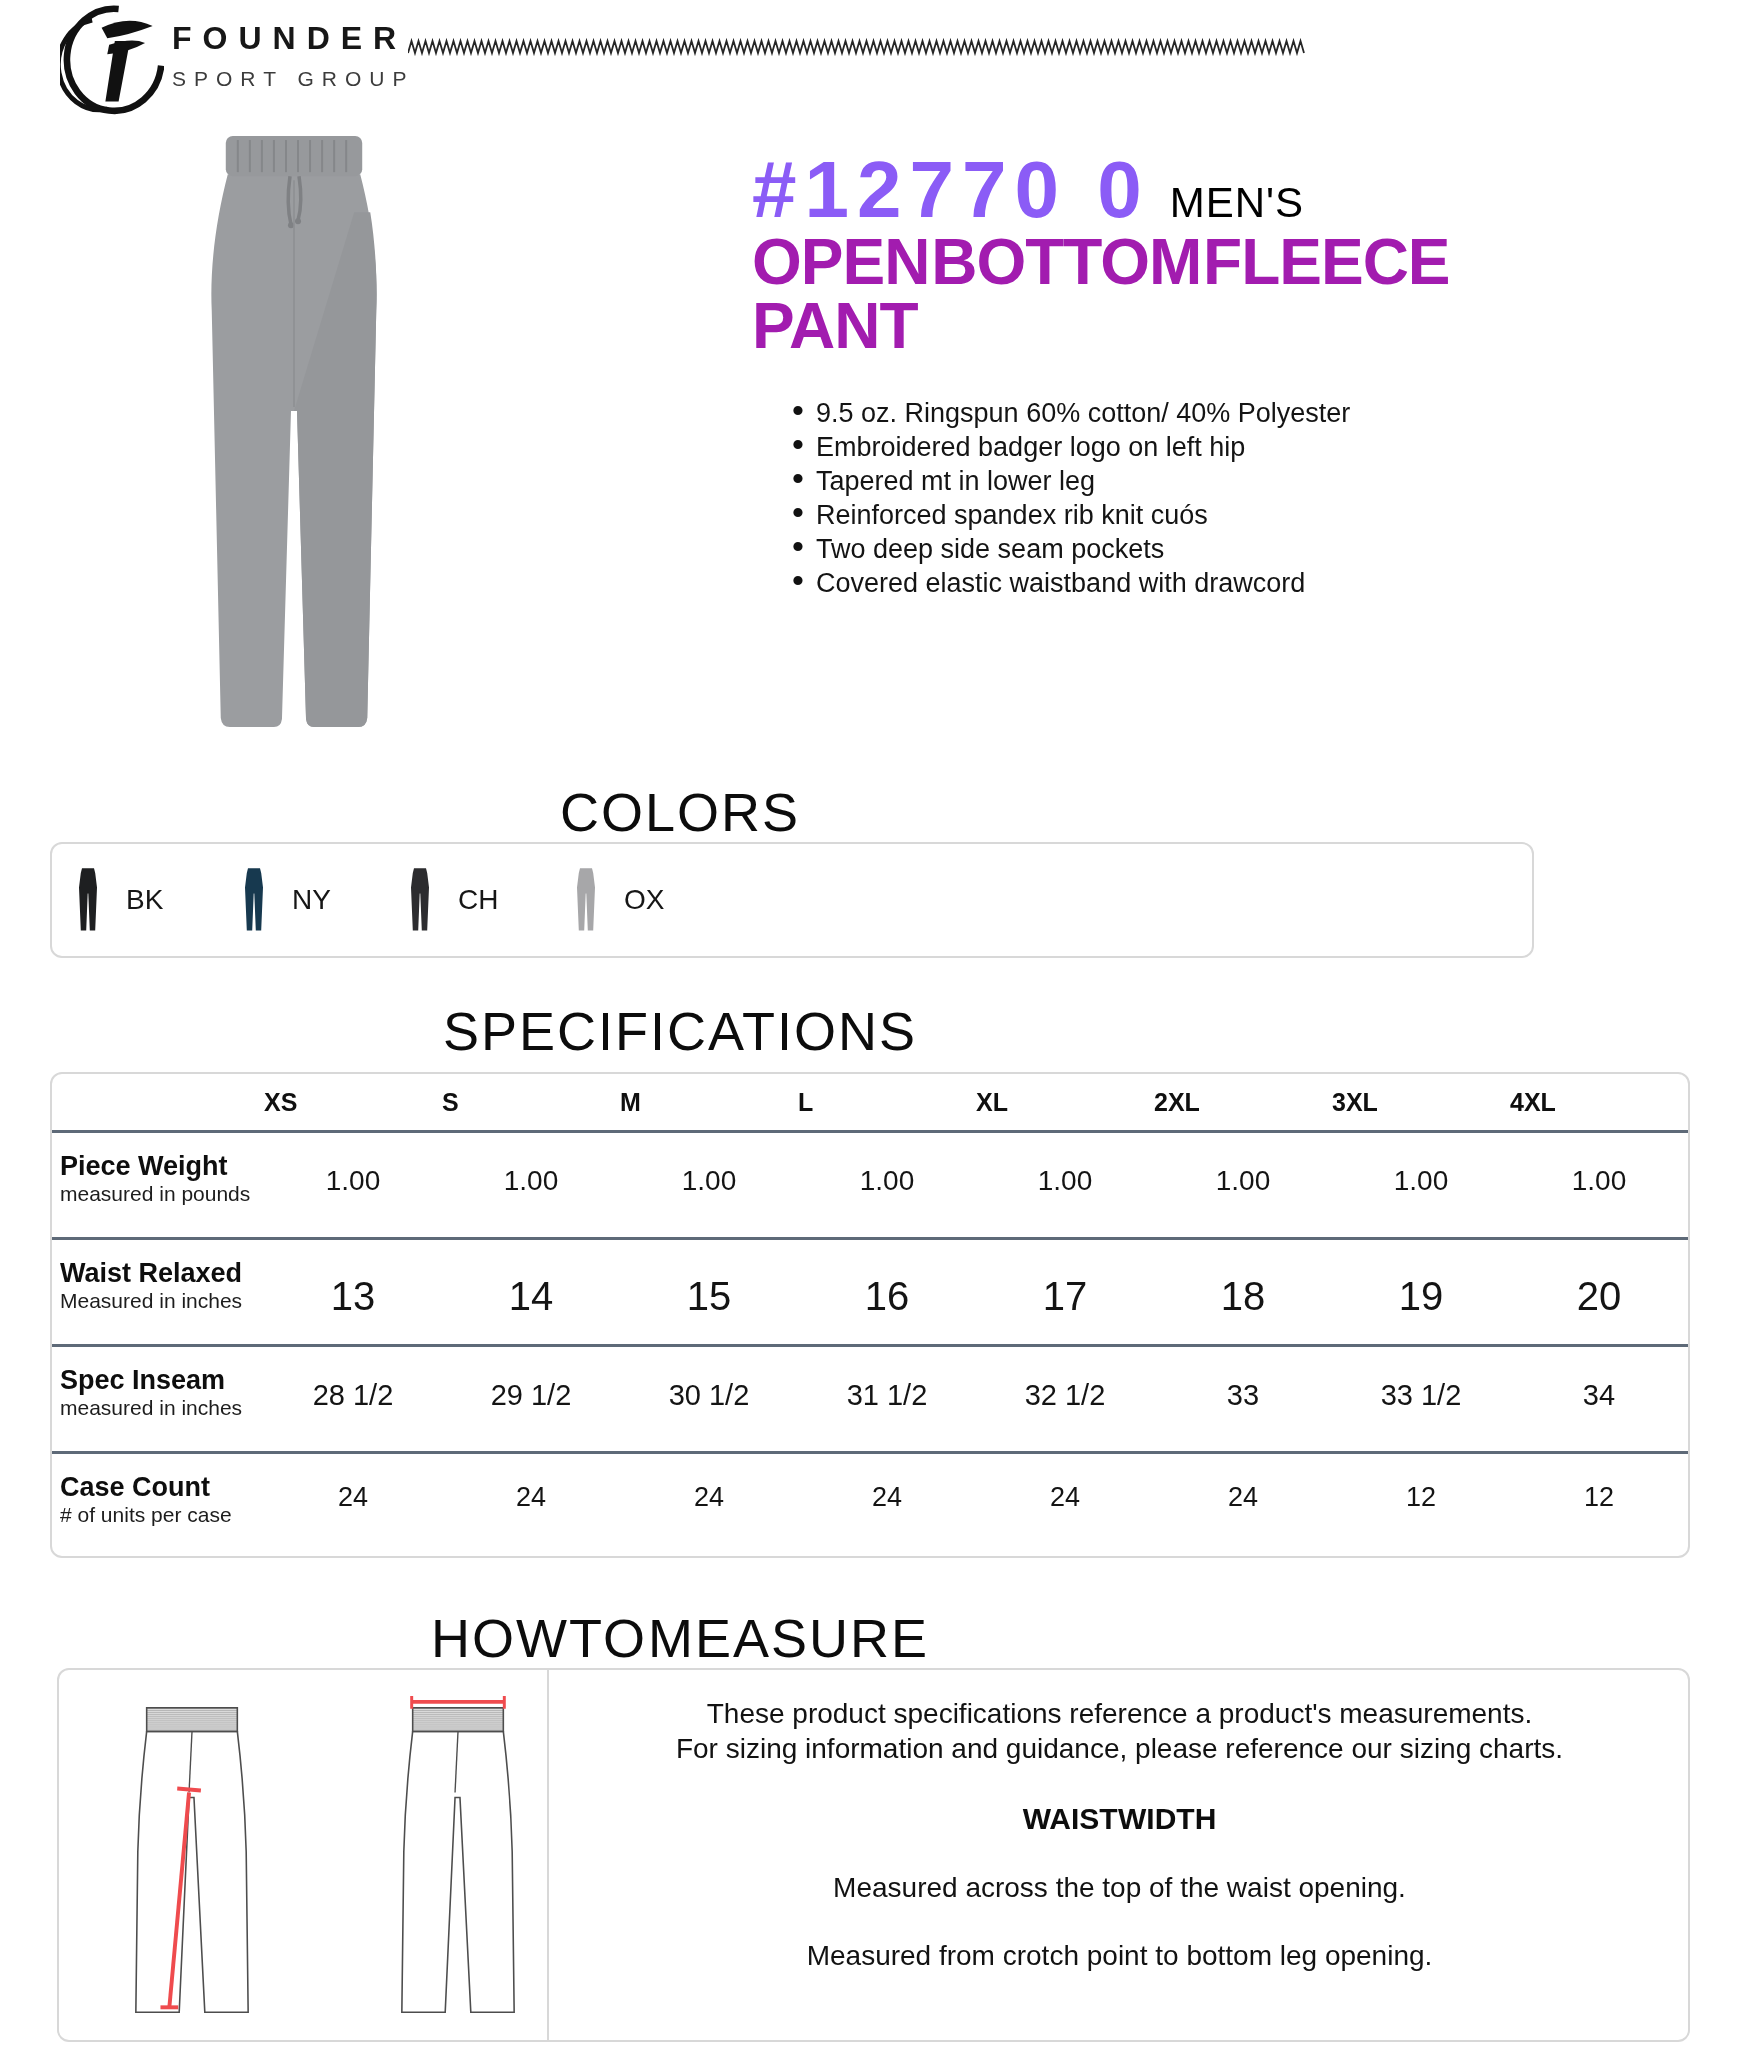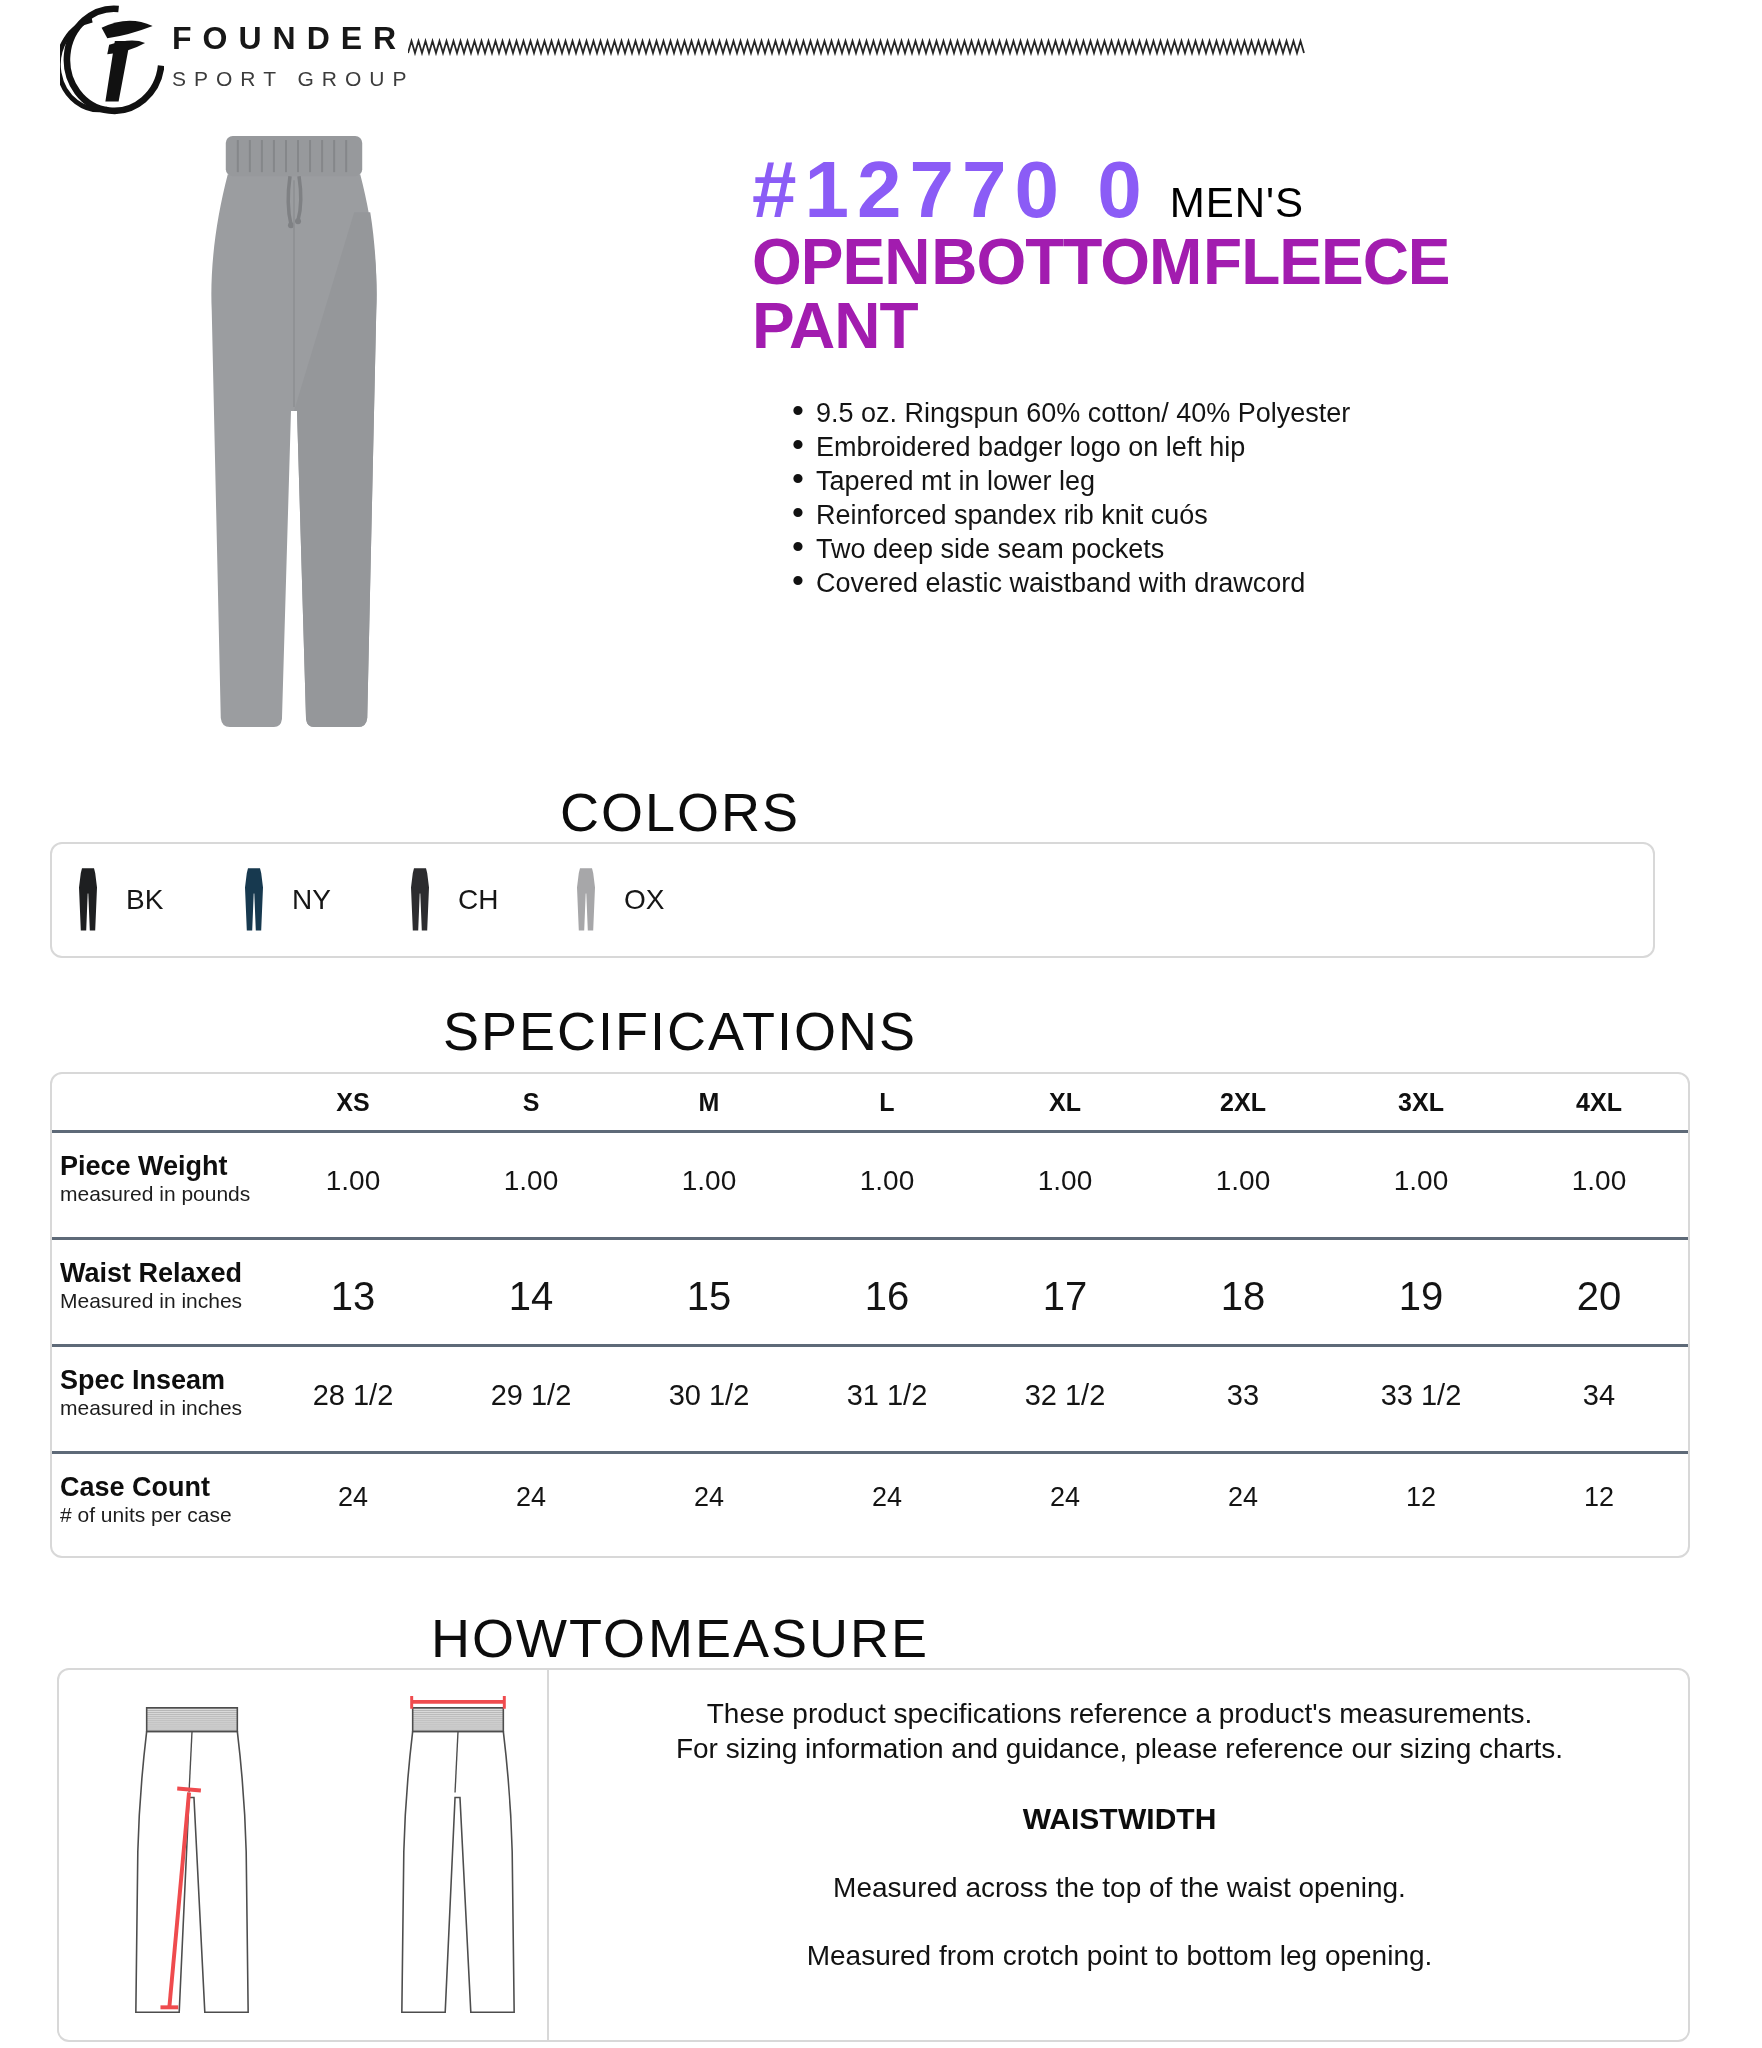--- a/index.html
+++ b/index.html
@@ -22,32 +22,32 @@
   .prod-name{font-size:64px;font-weight:bold;letter-spacing:-1px;word-spacing:-15px;line-height:1;color:#a21caf;}
   .features{margin:38px 0 0 40px;padding:0;list-style:none;}
   .features li{position:relative;font-size:27px;line-height:34px;padding-left:24px;color:#141414;}
   .features li::before{content:"\2022";position:absolute;left:0;top:-3px;font-size:34px;color:#111;}
 
   
   .sec-heading{position:absolute;left:0;width:1360px;text-align:center;font-size:54px;
                letter-spacing:2px;word-spacing:-16px;color:#0c0c0c;}
 
   
-  .colors-box{position:absolute;left:50px;top:842px;width:1605px;height:116px;
+  .colors-box{position:absolute;left:50px;top:842px;width:1484px;height:116px;
               border:2px solid #d8d8d8;border-radius:12px;display:flex;align-items:center;padding-left:24px;box-sizing:border-box;}
   .swatch{display:flex;align-items:center;width:166px;}
   .swatch svg{width:24px;height:66px;}
   .swatch-label{font-size:28px;margin-left:26px;color:#161616;}
 
   
   .spec-table{position:absolute;left:50px;top:1072px;width:1640px;height:486px;
               border:2px solid #d8d8d8;border-radius:12px;box-sizing:border-box;overflow:hidden;}
   .spec-grid-row{display:grid;grid-template-columns:212px repeat(8,1fr);}
   .spec-header-row{height:56px;align-items:center;}
-  .spec-size-cell{text-align:center;font-size:25px;font-weight:bold;color:#101010;}
+  .spec-size-cell{text-align:left;font-size:25px;font-weight:bold;color:#101010;}
   .spec-sep{height:3px;background:#5e6a78;width:100%;}
   .spec-row{height:104px;align-items:start;padding-top:18px;box-sizing:border-box;}
   .spec-label-cell{padding-left:8px;}
   .row-label{font-size:27px;font-weight:bold;color:#0e0e0e;line-height:30px;}
   .row-sublabel{font-size:21px;color:#1d1d1d;line-height:26px;}
   .spec-value-cell{text-align:center;color:#141414;}
   .r0 .spec-value-cell{font-size:28px;padding-top:14px;}
   .r1 .spec-value-cell{font-size:40px;padding-top:16px;}
   .r2 .spec-value-cell{font-size:29px;padding-top:14px;}
   .r3 .spec-value-cell{font-size:27px;padding-top:10px;}

